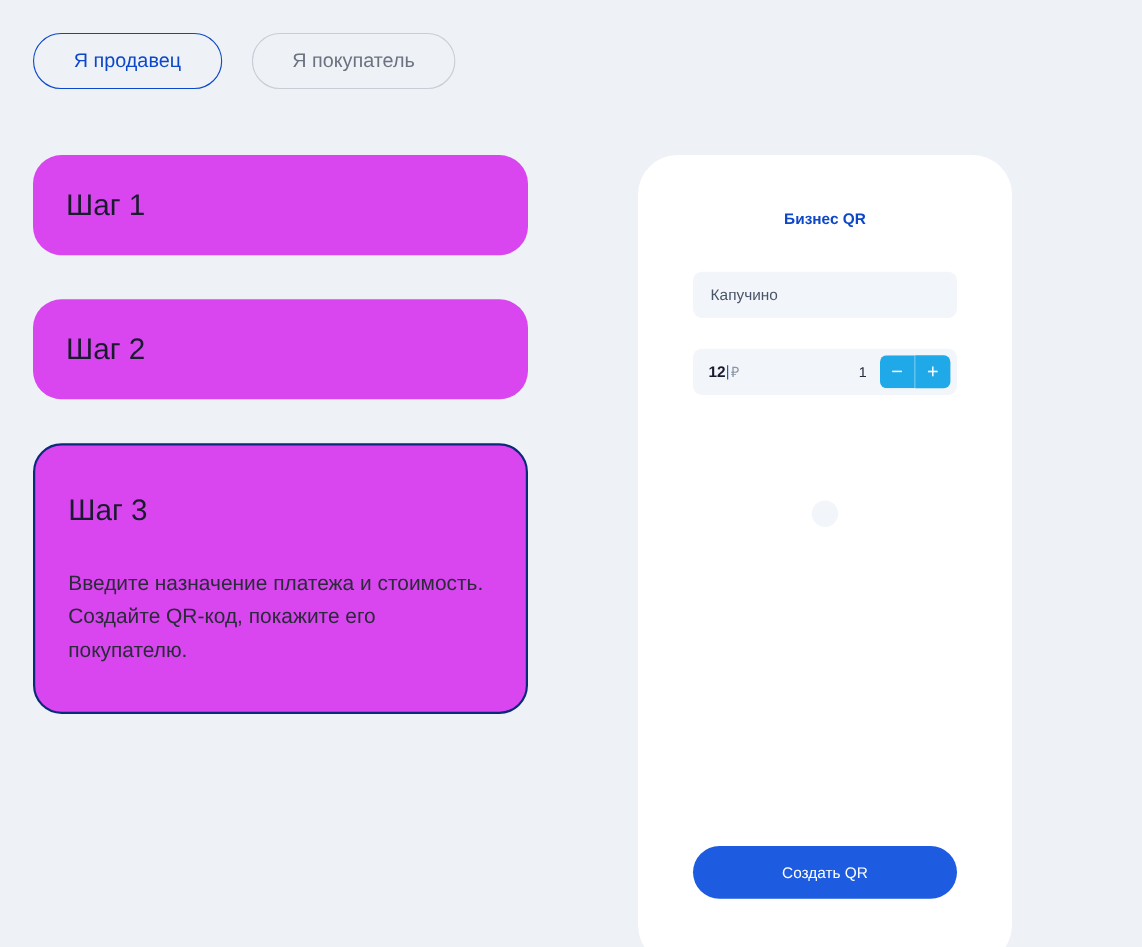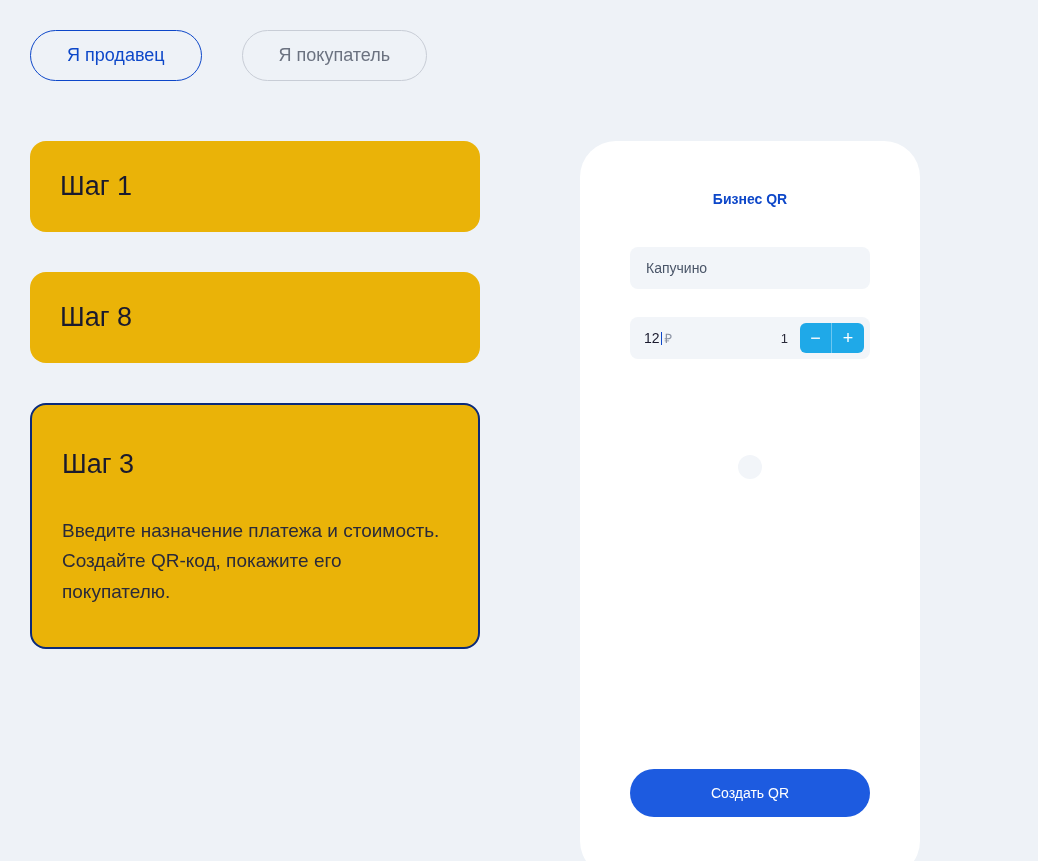--- a/index.html
+++ b/index.html
@@ -9,21 +9,21 @@
     }
     body {
       font-family: -apple-system, BlinkMacSystemFont, 'Segoe UI', Arial, sans-serif;
       background: #eef2f7;
       width: 1038px;
       height: 861px;
       padding: 30px;
     }
     .tabs {
       display: flex;
-      gap: 40px;
+      gap: 27px;
       margin-bottom: 60px;
     }
     .tab {
       padding: 14px 36px;
       border-radius: 30px;
       font-size: 18px;
       cursor: pointer;
       background: transparent;
       border: 1.5px solid transparent;
     }
@@ -39,22 +39,22 @@
       display: flex;
       gap: 100px;
     }
     .steps {
       display: flex;
       flex-direction: column;
       gap: 40px;
       width: 450px;
     }
     .step-card {
-      background: #eab308;
-      border-radius: 16px;
+      background: #d946ef;
+      border-radius: 26px;
       padding: 30px 30px;
       cursor: pointer;
     }
     .step-card.active {
       border: 2.5px solid #0a2a7a;
       padding: 44px 30px 40px 30px;
     }
     .step-title {
       font-size: 27px;
       color: #1a1a2e;
@@ -97,21 +97,21 @@
       width: 240px;
       display: flex;
       align-items: center;
       background: #f2f5f9;
       border-radius: 8px;
       padding: 6px 6px 6px 14px;
       margin-bottom: 28px;
     }
     .price-value {
       font-size: 14px;
-      font-weight: 400;
+      font-weight: 700;
       color: #1a1a2e;
     }
     .price-cursor {
       display: inline-block;
       width: 1px;
       height: 13px;
       background: #0d47c9;
       vertical-align: middle;
       margin: 0 3px 0 1px;
     }
@@ -188,21 +188,21 @@
   <div class="tab active">Я продавец</div>
   <div class="tab inactive">Я покупатель</div>
 </div>
 
 <div class="content">
   <div class="steps">
     <div class="step-card">
       <div class="step-title">Шаг 1</div>
     </div>
     <div class="step-card">
-      <div class="step-title">Шаг 8</div>
+      <div class="step-title">Шаг 2</div>
     </div>
     <div class="step-card active">
       <div class="step-title">Шаг 3</div>
       <div class="step-description">Введите назначение платежа и стоимость. Создайте QR-код, покажите его покупателю.</div>
     </div>
   </div>
 
   <div class="phone-mockup">
     <div class="phone-title">Бизнес QR</div>
 

